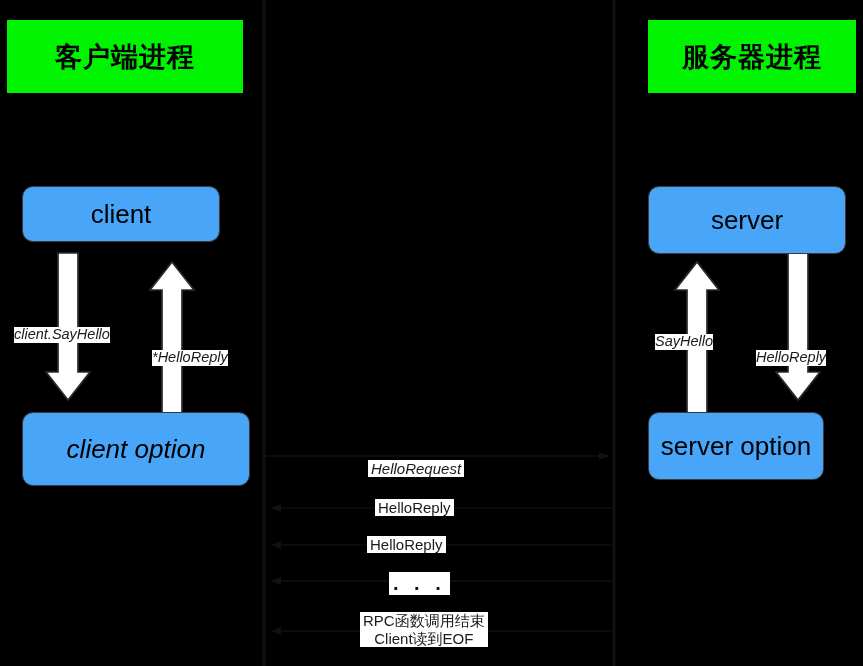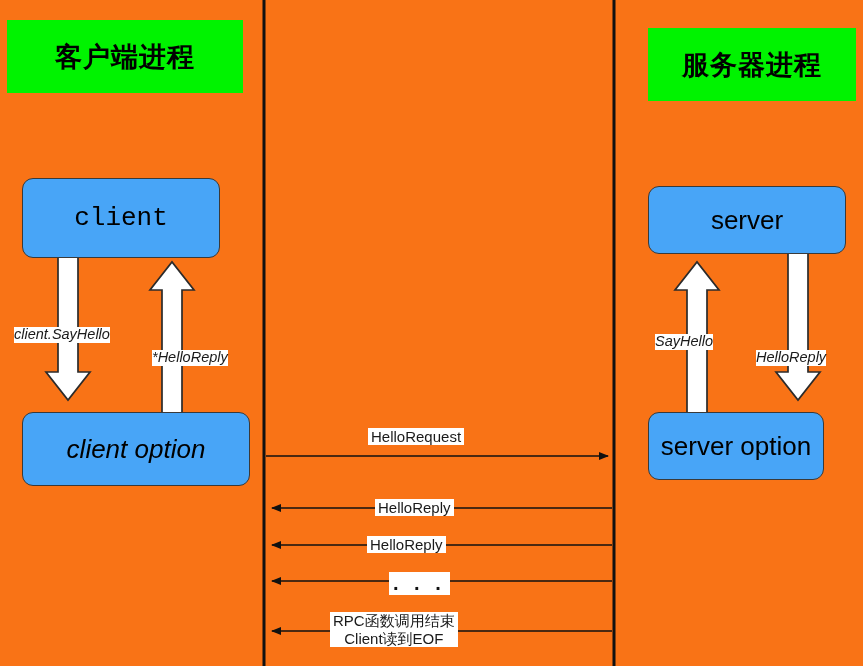--- a/index.html
+++ b/index.html
@@ -4,21 +4,21 @@
 <style>
   html, body {
     margin: 0;
     padding: 0;
     background: #ffffff;
   }
   #canvas {
     position: relative;
     width: 863px;
     height: 666px;
-    background: #f97316;
+    background: #000000;
     font-family: "Liberation Sans", "DejaVu Sans", sans-serif;
     overflow: hidden;
   }
   #diagram-svg {
     position: absolute;
     left: 0;
     top: 0;
   }
   .process-header {
     position: absolute;
@@ -59,20 +59,21 @@
     color: #1a1a1a;
     white-space: nowrap;
     background: #ffffff;
     padding: 0 3px;
     text-align: center;
     line-height: 1.15;
   }
   .msg-label.two-line {
     font-size: 15px;
     line-height: 1.18;
+    margin-left: 30px;
   }
   .ellipsis-label {
     position: absolute;
     font-size: 20px;
     font-weight: 800;
     letter-spacing: 5px;
     color: #111111;
     background: #ffffff;
     padding: 0 4px;
     white-space: nowrap;
@@ -120,25 +121,25 @@
 
     <line x1="612" y1="581" x2="272" y2="581" stroke="#111111" stroke-width="1.6" marker-end="url(#arrowThinLeft)"></line>
 
     <line x1="612" y1="631" x2="272" y2="631" stroke="#111111" stroke-width="1.6" marker-end="url(#arrowThinLeft)"></line>
   </svg>
 
   <div class="process-header" style="left:7px; top:20px; width:236px; height:73px;">
     <span>客户端进程</span>
   </div>
 
-  <div class="process-header" style="left:648px; top:20px; width:208px; height:73px;margin-top:8px;">
+  <div class="process-header" style="left:648px; top:20px; width:208px; height:73px;">
     <span>服务器进程</span>
   </div>
 
-  <div class="node-box" style="left:22px; top:178px; width:198px; height:80px;font-family:Liberation Mono, monospace;">
+  <div class="node-box" style="left:22px; top:186px; width:198px; height:56px;">
     <span>client</span>
   </div>
 
   <div class="node-box" style="left:22px; top:412px; width:228px; height:74px;font-style:italic;">
     <span>client option</span>
   </div>
 
   <div class="node-box" style="left:648px; top:186px; width:198px; height:68px;">
     <span>server</span>
   </div>
@@ -156,21 +157,21 @@
   </div>
 
   <div class="vert-label" style="left:655px; top:334px;">
     <span>SayHello</span>
   </div>
 
   <div class="vert-label" style="left:756px; top:350px;">
     <span>HelloReply</span>
   </div>
 
-  <div class="msg-label" style="left:368px; top:428px;">
+  <div class="msg-label" style="left:368px; top:460px;font-style:italic;">
     <span>HelloRequest</span>
   </div>
 
   <div class="msg-label" style="left:375px; top:499px;">
     <span>HelloReply</span>
   </div>
 
   <div class="msg-label" style="left:367px; top:536px;">
     <span>HelloReply</span>
   </div>

